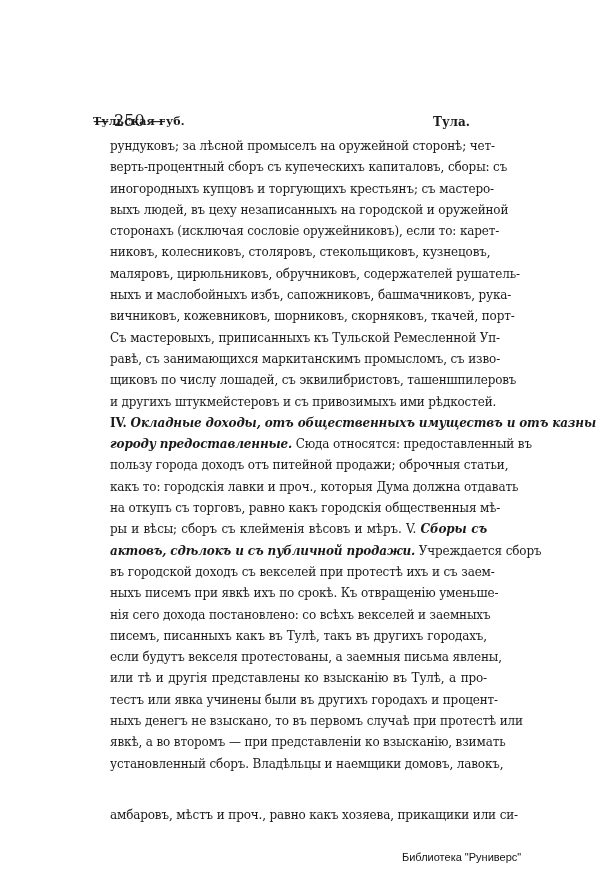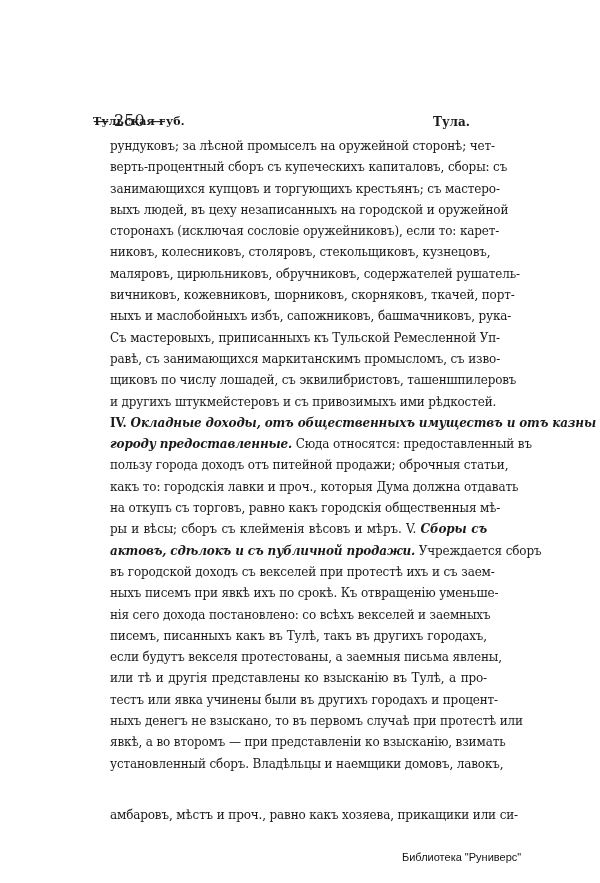--- a/index.html
+++ b/index.html
@@ -33,27 +33,27 @@
 
 <div class="page-header">
   <span class="hdr-left">Тульская губ.</span>
   <span class="hdr-center">— 250 —</span>
   <span class="hdr-right">Тула.</span>
 </div>
 
 <div class="body-text" id="body-text">
     <div class="line"><span>рундуковъ; за лѣсной промыселъ на оружейной сторонѣ; чет-</span></div>
     <div class="line"><span>верть-процентный сборъ съ купеческихъ капиталовъ, сборы: съ</span></div>
-    <div class="line"><span>занимающихся купцовъ и торгующихъ крестьянъ; съ мастеро-</span></div>
+    <div class="line"><span>иногородныхъ купцовъ и торгующихъ крестьянъ; съ мастеро-</span></div>
     <div class="line"><span>выхъ людей, въ цеху незаписанныхъ на городской и оружейной</span></div>
     <div class="line"><span>сторонахъ (исключая сословіе оружейниковъ), если то: карет-</span></div>
     <div class="line"><span>никовъ, колесниковъ, столяровъ, стекольщиковъ, кузнецовъ,</span></div>
     <div class="line"><span>маляровъ, цирюльниковъ, обручниковъ, содержателей рушатель-</span></div>
+    <div class="line"><span>ныхъ и маслобойныхъ избъ, сапожниковъ, башмачниковъ, рука-</span></div>
     <div class="line"><span>вичниковъ, кожевниковъ, шорниковъ, скорняковъ, ткачей, порт-</span></div>
-    <div class="line"><span>ныхъ и маслобойныхъ избъ, сапожниковъ, башмачниковъ, рука-</span></div>
     <div class="line"><span>Съ мастеровыхъ, приписанныхъ къ Тульской Ремесленной Уп-</span></div>
     <div class="line"><span>равѣ, съ занимающихся маркитанскимъ промысломъ, съ изво-</span></div>
     <div class="line"><span>щиковъ по числу лошадей, съ эквилибристовъ, ташеншпилеровъ</span></div>
     <div class="line"><span>и другихъ штукмейстеровъ и съ привозимыхъ ими рѣдкостей.</span></div>
     <div class="line"><span class="seg-bold">IV. </span><span class="seg-italic">Окладные доходы, отъ общественныхъ имуществъ и отъ казны</span></div>
     <div class="line"><span class="seg-italic">городу предоставленные.</span><span> Сюда относятся: предоставленный въ</span></div>
     <div class="line"><span>пользу города доходъ отъ питейной продажи; оброчныя статьи,</span></div>
     <div class="line"><span>какъ то: городскія лавки и проч., которыя Дума должна отдавать</span></div>
     <div class="line"><span>на откупъ съ торговъ, равно какъ городскія общественныя мѣ-</span></div>
     <div class="line"><span>ры и вѣсы; сборъ съ клейменія вѣсовъ и мѣръ. V. </span><span class="seg-italic">Сборы съ</span></div>

